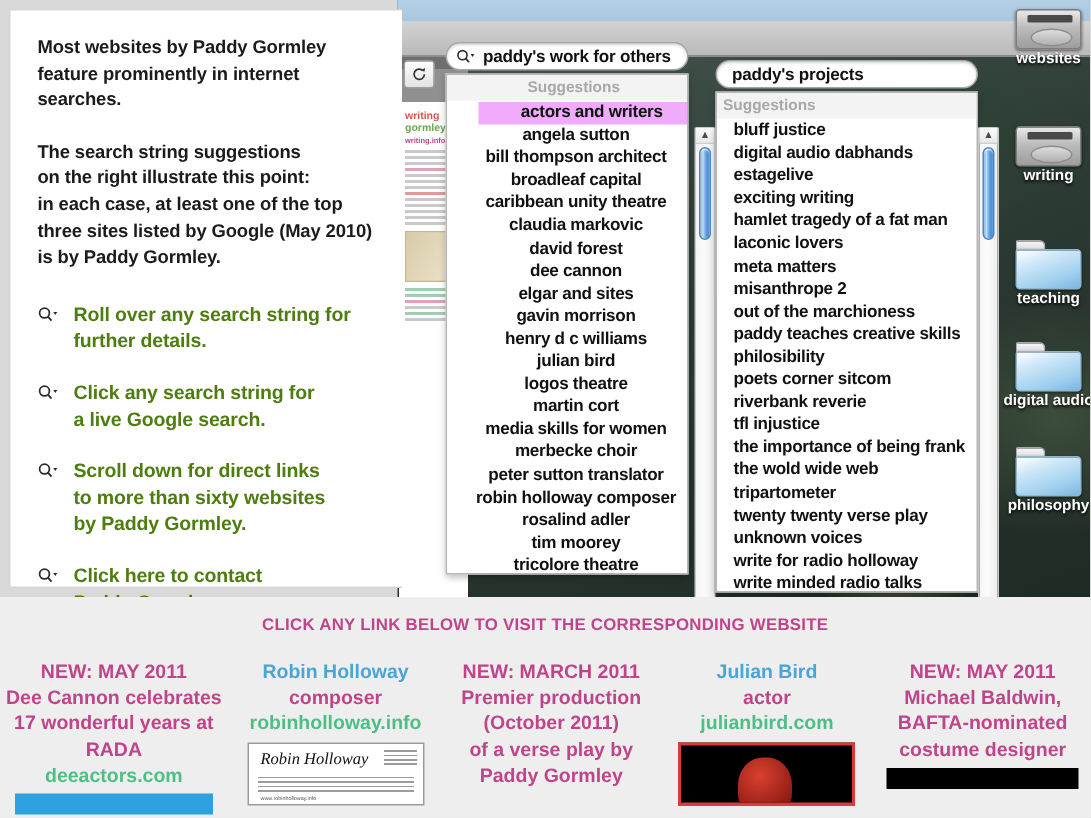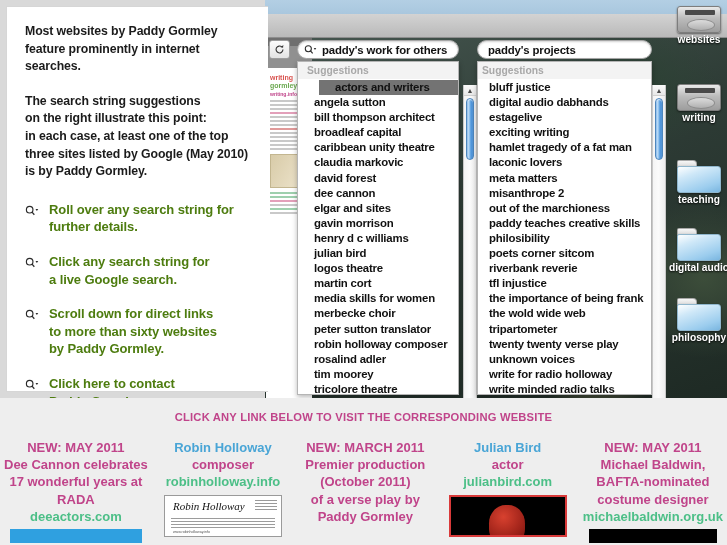--- a/index.html
+++ b/index.html
@@ -133,21 +133,21 @@
     padding: 3px 0 3px 9px;
     background: #f3f3f3;
   }
   .dd-list { padding-top: 1px; }
   .dd-item {
     font-size: 11.4px; font-weight: bold; color: #111;
     padding: 0 4px 0 16px;
     line-height: 15.1px;
     white-space: nowrap; letter-spacing: -0.2px;
   }
-  .dd-item.hl { background: #737373; margin-left: 21px; }
+  .dd-item.hl { background: #f0abfc; margin-left: 21px; }
 
   
   .scroll {
     position: absolute;
     width: 14px;
     background: linear-gradient(90deg,#f4f4f4,#fbfbfb 45%,#ededed);
     border-left: 1px solid #c8c8c8;
     border-right: 1px solid #c8c8c8;
   }
   .scroll .arr {
@@ -332,21 +332,21 @@
     </div>
 
     <div class="toolbar"></div>
     <div class="reload-btn">
       <svg width="11" height="11" viewBox="0 0 16 16">
         <path d="M13 8a5 5 0 1 1-1.6-3.7" fill="none" stroke="#333" stroke-width="1.6"></path>
         <path d="M13.6 1.6 L13.2 5.4 L9.6 4.6 Z" fill="#333"></path>
       </svg>
     </div>
 
-    <div class="sugbox" style="left:297px; top:40px; width:162px;">
+    <div class="sugbox" style="left:297px; top:28px; width:162px;text-align:center;">
       <div class="searchfield">
         <span class="sicon">
           <svg width="13" height="11" viewBox="0 0 18 14">
             <circle cx="6" cy="6" r="4.2" fill="none" stroke="#2b2b2b" stroke-width="1.5"></circle>
             <line x1="9" y1="9" x2="12" y2="12.5" stroke="#2b2b2b" stroke-width="1.6"></line>
             <path d="M13.5 5 L17 5 L15.25 7.6 Z" fill="#2b2b2b"></path>
           </svg>
         </span>
         <span class="sval">paddy's work for others</span>
       </div>
@@ -567,20 +567,19 @@
         <div class="thumbbox tb-portrait">
           <div class="head"></div>
         </div>
       </div>
 
       <div class="linkcol">
         <div class="ln">NEW: MAY 2011</div>
         <div class="ln">Michael Baldwin,</div>
         <div class="ln">BAFTA-nominated</div>
         <div class="ln">costume designer</div>
-        <div class="ln green">michaelbaldwin.org.uk</div>
         <div class="thumbbox tb-black"></div>
       </div>
 
     </div>
   </div>
 
 </div>
 
 </body></html>

